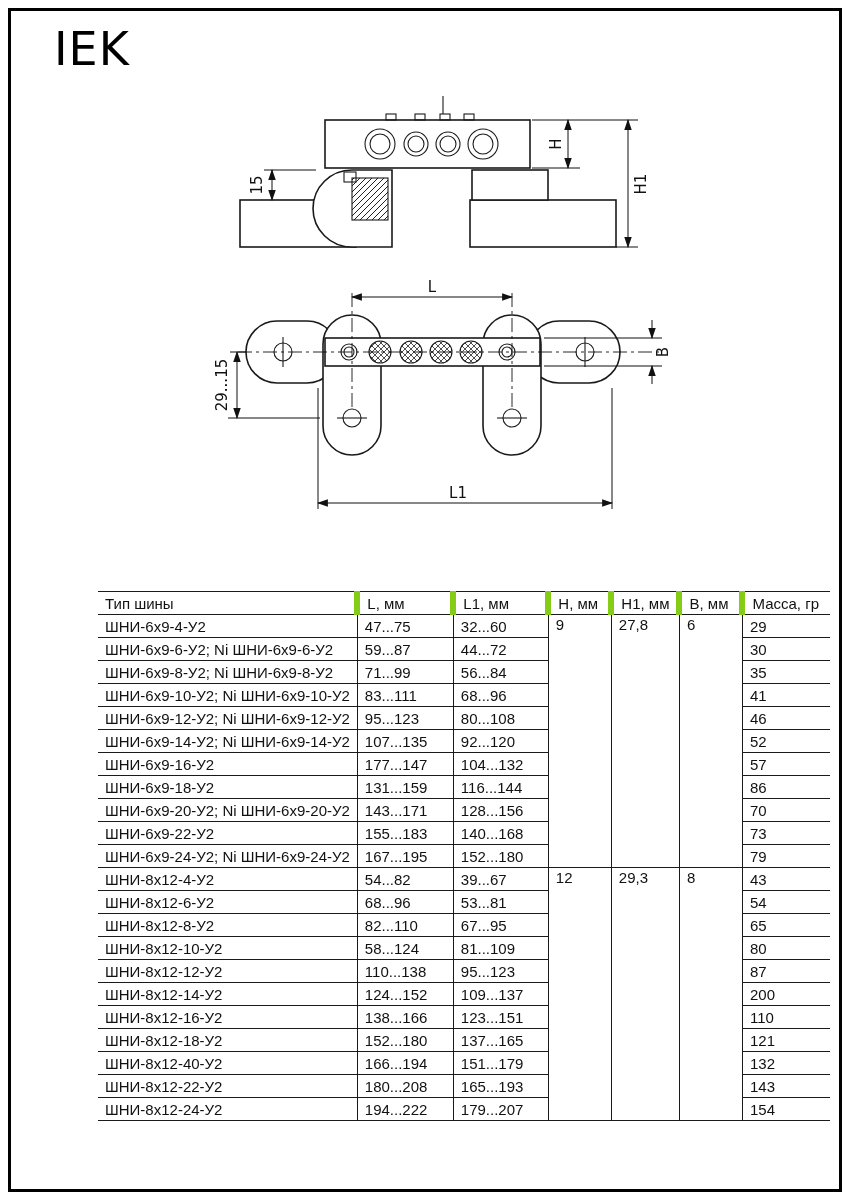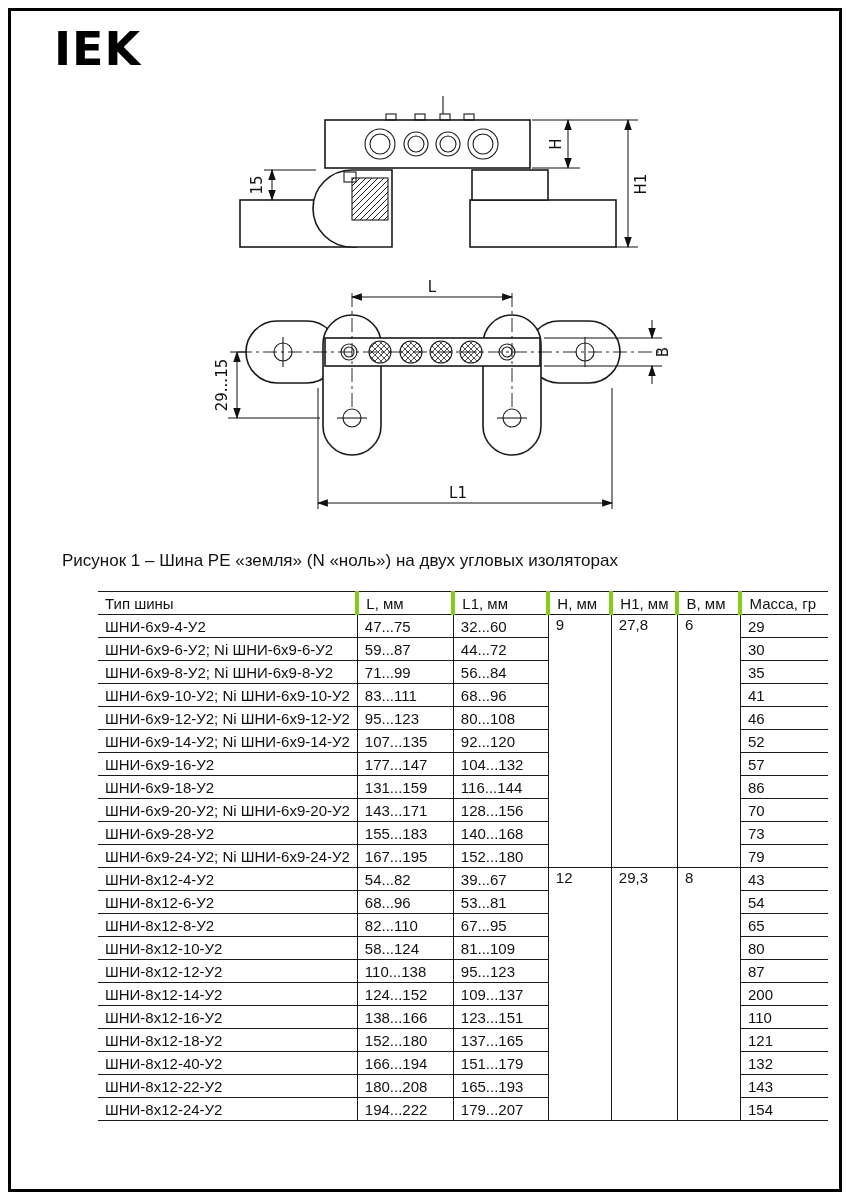--- a/index.html
+++ b/index.html
@@ -7,36 +7,36 @@
     position:relative; width:850px; height:1200px; background:#fff;
     font-family:"Liberation Sans","DejaVu Sans",sans-serif; color:#111;
     overflow:hidden;
   }
   .frame {
     position:absolute; left:8px; top:8px; right:8px; bottom:8px;
     border:3px solid #000; pointer-events:none;
   }
   .logo {
     position:absolute; left:54px; top:26px;
-    font-family:"DejaVu Sans",sans-serif; font-weight:700; font-size:46px;
+    font-family:"DejaVu Sans",sans-serif; font-weight:400; font-size:46px;
     letter-spacing:1px; color:#000; line-height:1;
   }
   .drawing { position:absolute; left:0; top:88px; }
   .caption {
     position:absolute; left:62px; top:551px; width:730px;
     font-size:17px; color:#111;
   }
   .spec-table-wrap { position:absolute; left:62px; top:591px; }
   table.spec { border-collapse:collapse; border-top:1px solid #1a1a1a;margin-left:36px; }
   table.spec th, table.spec td {
     font-size:15px; font-weight:normal; text-align:left; white-space:nowrap;
     padding:1px 7px; height:23px; box-sizing:border-box;
     border-bottom:1px solid #1a1a1a; color:#111;
   }
-  table.spec th + th { border-left:4px solid #84cc16; }
+  table.spec th + th { border-left:6px solid #84cc16; }
   td.c-l, td.c-l1, td.c-h, td.c-h1, td.c-b, td.c-mass { border-left:1px solid #1a1a1a; }
   td.merged { vertical-align:top; padding-top:2px; }
   .c-type { width:256px; }
   .c-l { width:96px; }
   .c-l1 { width:95px; }
   .c-h { width:63px; }
   .c-h1 { width:64px; }
   .c-b { width:63px; }
   .c-mass { width:88px; }
   svg text.dimtxt { font-family:"DejaVu Sans",sans-serif; font-size:15px; fill:#111; }
@@ -151,21 +151,20 @@
       <text class="dimtxt" x="227" y="297" text-anchor="middle" transform="rotate(-90 227 297)">29...15</text>
 
       <line class="dim" x1="544" y1="250" x2="662" y2="250"></line>
       <line class="dim" x1="544" y1="278" x2="662" y2="278"></line>
       <line class="dim" x1="652" y1="232" x2="652" y2="250" marker-end="url(#arw)"></line>
       <line class="dim" x1="652" y1="296" x2="652" y2="278" marker-end="url(#arw)"></line>
       <text class="dimtxt" x="668" y="264" text-anchor="middle" transform="rotate(-90 668 264)">В</text>
     </g>
   </svg>
 
-  <div class="caption">Рисунок 1 – Шина PE «земля» (N «ноль») на двух угловых изоляторах</div>
 
   <div class="spec-table-wrap">
     <table class="spec">
       <thead>
         <tr>
             <th class="c-type">Тип шины</th>
             <th class="c-l">L, мм</th>
             <th class="c-l1">L1, мм</th>
             <th class="c-h">Н, мм</th>
             <th class="c-h1">Н1, мм</th>
@@ -225,21 +224,21 @@
             <td class="c-l1">116...144</td>
             <td class="c-mass">86</td>
           </tr>
           <tr>
             <td class="c-type">ШНИ-6х9-20-У2; Ni ШНИ-6х9-20-У2</td>
             <td class="c-l">143...171</td>
             <td class="c-l1">128...156</td>
             <td class="c-mass">70</td>
           </tr>
           <tr>
-            <td class="c-type">ШНИ-6х9-28-У2</td>
+            <td class="c-type">ШНИ-6х9-22-У2</td>
             <td class="c-l">155...183</td>
             <td class="c-l1">140...168</td>
             <td class="c-mass">73</td>
           </tr>
           <tr>
             <td class="c-type">ШНИ-6х9-24-У2; Ni ШНИ-6х9-24-У2</td>
             <td class="c-l">167...195</td>
             <td class="c-l1">152...180</td>
             <td class="c-mass">79</td>
           </tr>

